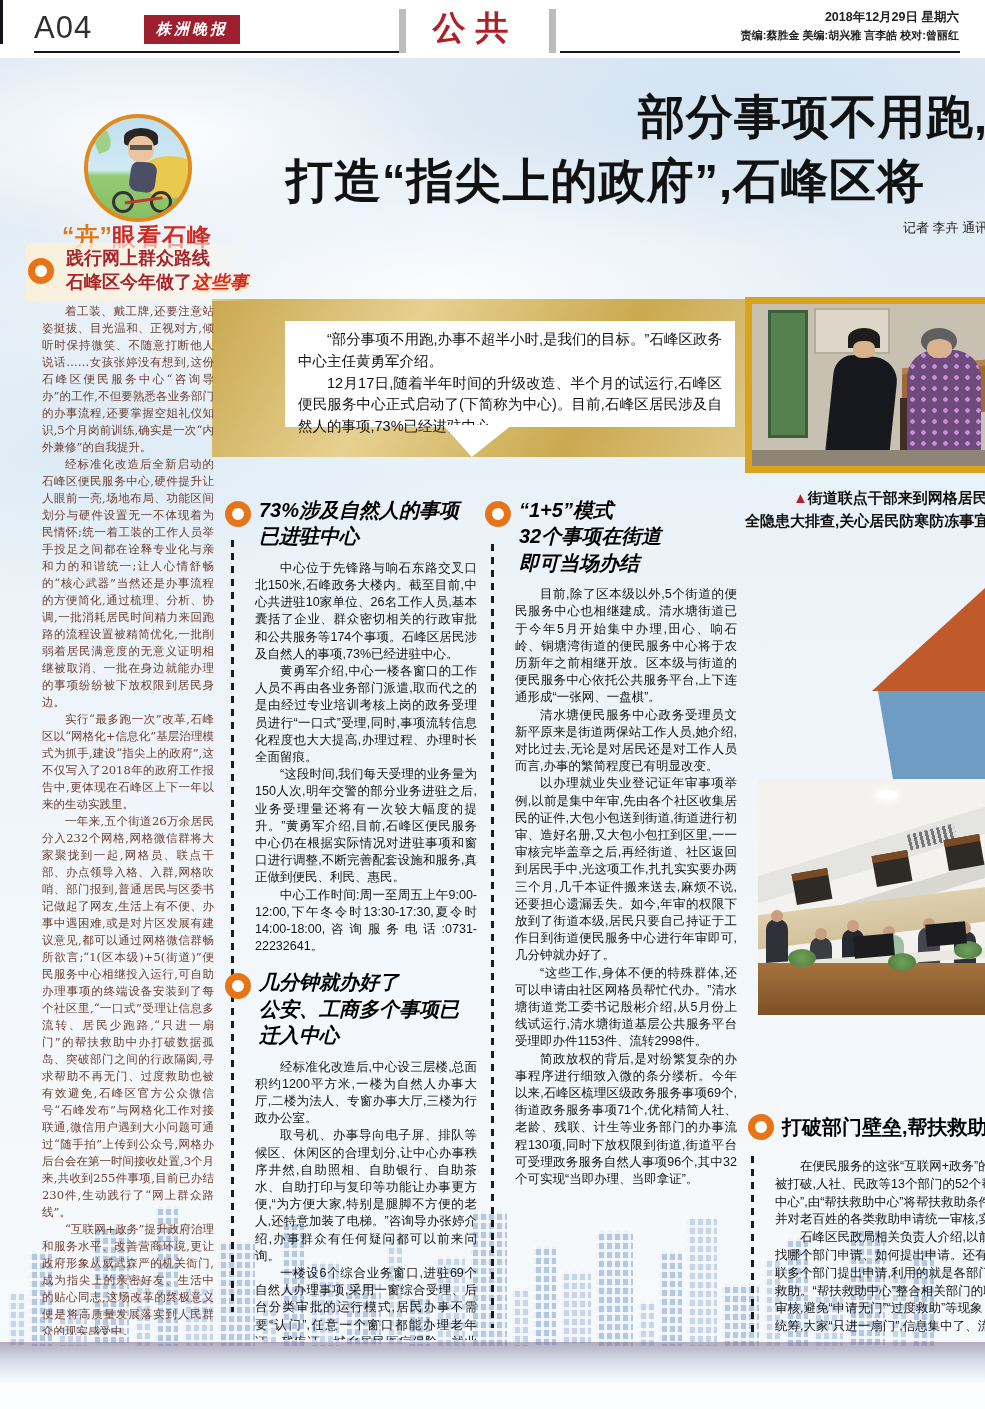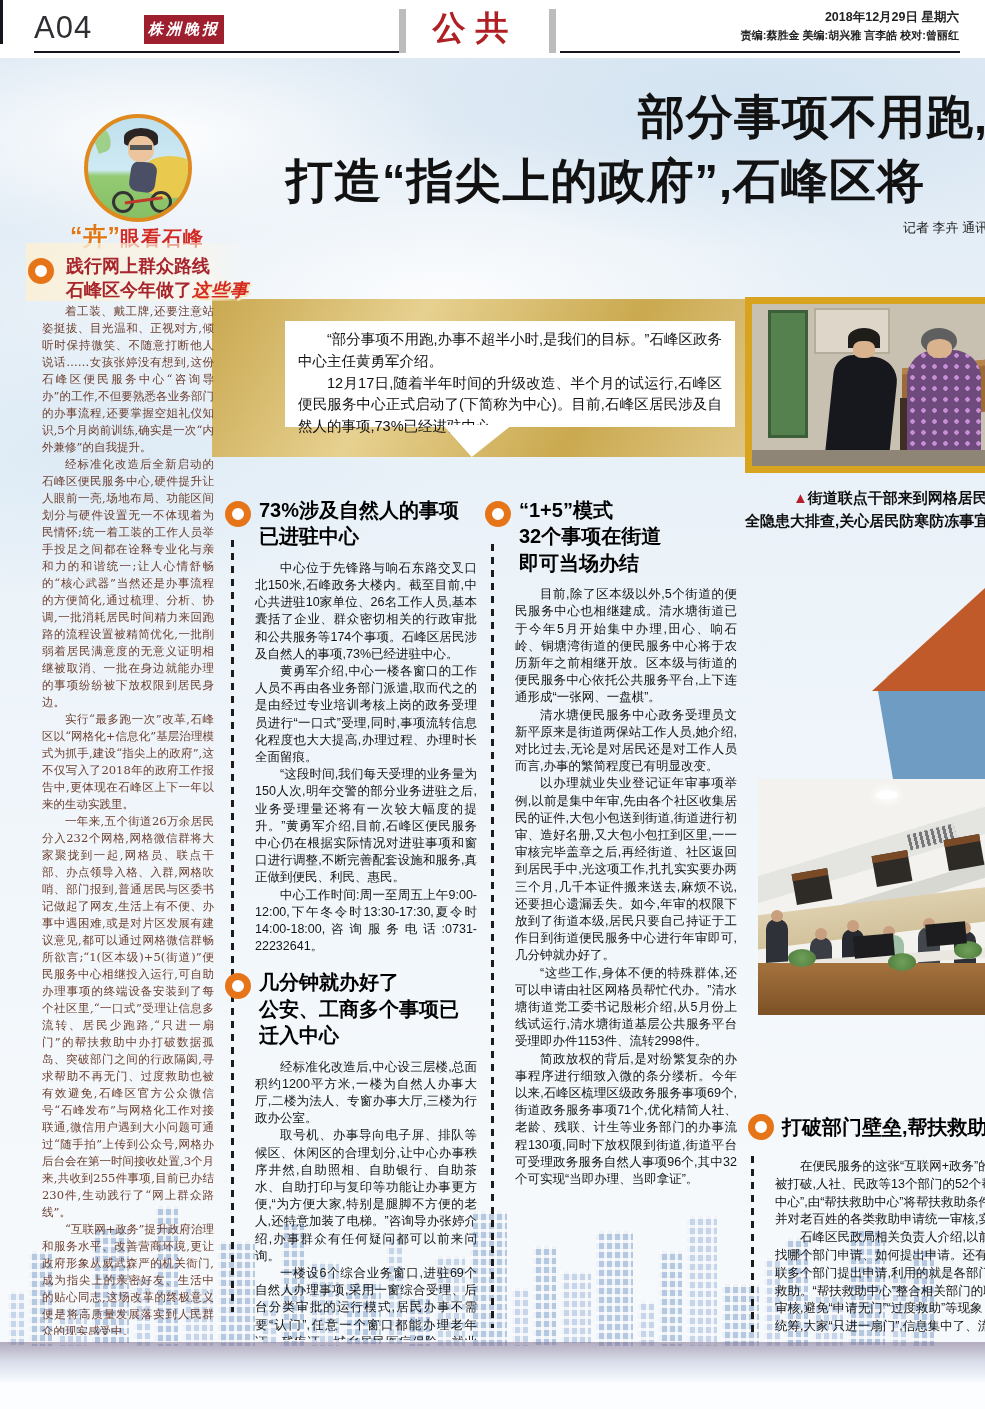--- a/index.html
+++ b/index.html
@@ -20,21 +20,21 @@
       repeating-linear-gradient(180deg, rgba(255,255,255,.8) 0 3px, transparent 3px 9px),
       repeating-linear-gradient(90deg, rgba(255,255,255,.8) 0 3px, transparent 3px 8px);}
   .bottom-band{position:absolute;left:0;top:1342px;width:985px;height:42px;z-index:4;
     background:linear-gradient(180deg, rgba(122,106,140,.55) 0%, rgba(178,182,208,.45) 45%, rgba(235,240,248,.9) 80%, #fbfcfe 100%);}
   .bottom-white{position:absolute;left:0;top:1382px;width:985px;height:27px;background:#fbfdff;z-index:4;}
 
   
   .header{position:absolute;left:0;top:0;width:985px;height:58px;background:#fff;z-index:6;}
   .edge-tick{position:absolute;left:0;top:0;width:3px;height:44px;background:#15151d;}
   .pagenum{position:absolute;left:34px;top:10px;font-size:31px;color:#2e2e33;letter-spacing:1px;}
-  .masthead{position:absolute;left:144px;top:15px;background:#9e1f2e;color:#fff;font-family:"DejaVu Serif",serif;font-weight:bold;font-style:italic;font-size:15px;padding:5px 4px;letter-spacing:3px;}
+  .masthead{position:absolute;left:144px;top:15px;background:#9e1f2e;color:#fff;font-family:"DejaVu Serif",serif;font-weight:bold;font-style:italic;font-size:15px;padding:5px 12px;letter-spacing:3px;}
   .rule-left{position:absolute;left:34px;top:51px;width:366px;height:2px;background:#15151d;}
   .rule-right{position:absolute;left:560px;top:51px;width:400px;height:2px;background:#15151d;}
   .vbar{position:absolute;top:9px;width:7px;height:44px;background:#bcbcbc;}
   .vbar1{left:399px;} .vbar2{left:549px;}
   .section-title{position:absolute;left:413px;top:6px;width:125px;text-align:center;font-family:"DejaVu Serif",serif;font-weight:bold;font-size:33px;color:#b01f24;letter-spacing:10px;}
   .dateline{position:absolute;right:26px;top:9px;font-size:12.5px;font-weight:bold;color:#222;text-align:right;}
   .staffline{position:absolute;right:26px;top:28px;font-size:11px;font-weight:bold;color:#222;text-align:right;}
 
   
   .badge{position:absolute;left:84px;top:114px;width:100px;height:100px;border-radius:50%;border:4px solid #df8a1f;overflow:hidden;z-index:5;
@@ -43,27 +43,27 @@
   .leaf{position:absolute;left:6px;top:8px;width:16px;height:26px;background:#9fd08a;border-radius:60% 60% 60% 0;transform:rotate(-20deg);}
   .rider-hair{position:absolute;left:36px;top:10px;width:34px;height:18px;background:#2a2522;border-radius:50% 50% 20% 20%;}
   .rider-face{position:absolute;left:40px;top:18px;width:26px;height:26px;background:#ecc49d;border-radius:45%;}
   .rider-glasses{position:absolute;left:42px;top:27px;width:22px;height:5px;background:#555;}
   .rider-body{position:absolute;left:42px;top:44px;width:26px;height:30px;background:#4a4f66;border-radius:8px;transform:rotate(8deg);}
   .wheel-l{position:absolute;left:24px;bottom:5px;width:22px;height:22px;border:3px solid #333;border-radius:50%;background:transparent;box-sizing:border-box;}
   .wheel-r{position:absolute;left:62px;bottom:5px;width:22px;height:22px;border:3px solid #333;border-radius:50%;background:transparent;box-sizing:border-box;}
   .bike-frame{position:absolute;left:36px;bottom:16px;width:38px;height:10px;border-bottom:3px solid #c0392b;transform:rotate(-8deg);}
   .badge-caption{position:absolute;left:62px;top:220px;width:150px;text-align:center;z-index:5;white-space:nowrap;}
   .hui{color:#e07818;font-weight:bold;font-size:25px;text-shadow:1px 1px 0 #fff;}
-  .follow{color:#cf2b24;font-weight:bold;font-size:20px;text-shadow:1px 1px 0 #fff;letter-spacing:1px;}
+  .follow{color:#cf2b24;font-weight:bold;font-size:24px;text-shadow:1px 1px 0 #fff;letter-spacing:1px;}
 
   .topic{position:absolute;left:26px;top:243px;width:224px;height:58px;z-index:5;
     background:linear-gradient(90deg, rgba(250,240,216,.95), rgba(252,246,232,.55) 80%, transparent);}
   .topic .donut{position:absolute;left:2px;top:15px;}
   .topic-lines{margin-left:40px;padding-top:3px;}
-  .topic-l1{font-size:18px;font-weight:bold;color:#a8242b;line-height:1.35;margin-top:8px;}
+  .topic-l1{font-size:18px;font-weight:bold;color:#a8242b;line-height:1.35;}
   .topic-l2{font-size:18px;font-weight:bold;color:#a8242b;line-height:1.35;white-space:nowrap;}
   .these{font-size:18px;font-weight:bold;font-style:italic;color:#d5281f;text-shadow:2px 2px 0 #f6e3b8;letter-spacing:1px;}
 
   
   .hl{position:absolute;z-index:5;font-weight:bold;color:#121212;white-space:nowrap;letter-spacing:1px;}
   .hl1{left:638px;top:86px;font-size:47px;}
   .hl2{left:286px;top:150px;font-size:47px;}
   .byline{position:absolute;left:903px;top:219px;font-size:13px;color:#222;white-space:nowrap;z-index:5;}
 
   
@@ -96,21 +96,21 @@
   .tri{color:#b3202c;}
 
   
   .leftcol{position:absolute;left:42px;top:303px;width:172px;height:1032px;overflow:hidden;z-index:3;}
   .leftcol p{margin:0;text-indent:2em;font-family:"DejaVu Serif",serif;font-size:11.5px;line-height:17px;color:#6d4031;text-align:justify;}
 
   
   .col{position:absolute;top:497px;height:843px;overflow:hidden;z-index:3;}
   .col2{left:225px;width:252px;}
   .col3{left:485px;width:252px;}
-  .sec-head{display:flex;gap:8px;margin-bottom:10px;}
+  .sec-head{display:flex;gap:8px;margin-bottom:10px;font-style:italic;}
   .donut{flex:none;width:12px;height:12px;border:7px solid #e6751a;border-radius:50%;background:#fff;}
   .sec-head .donut{margin-top:4px;}
   .sec-head h2{margin:0;font-size:20px;line-height:1.32;font-weight:bold;color:#000;}
   .body{padding-left:30px;}
   .body p{margin:0;text-indent:2em;font-size:12.5px;line-height:17.2px;color:#141414;text-align:justify;}
   .gap{height:14px;}
   .vdash{position:absolute;width:3px;z-index:3;
     background:repeating-linear-gradient(180deg,#1c1c1c 0 7px, transparent 7px 13px);}
   .vd2{left:231px;top:540px;height:772px;}
   .vd3{left:491px;top:544px;height:784px;}

